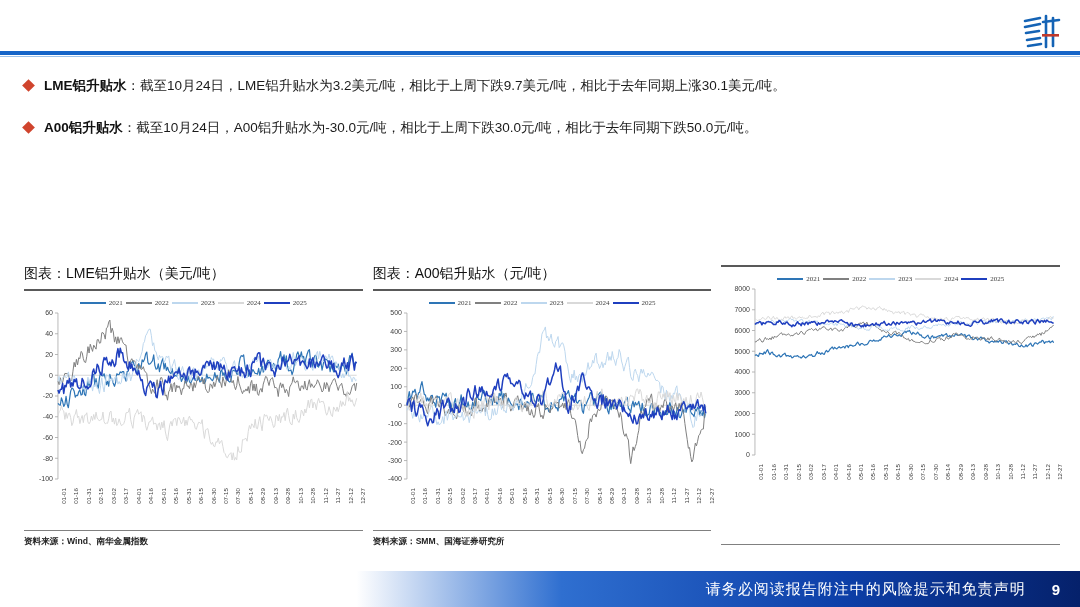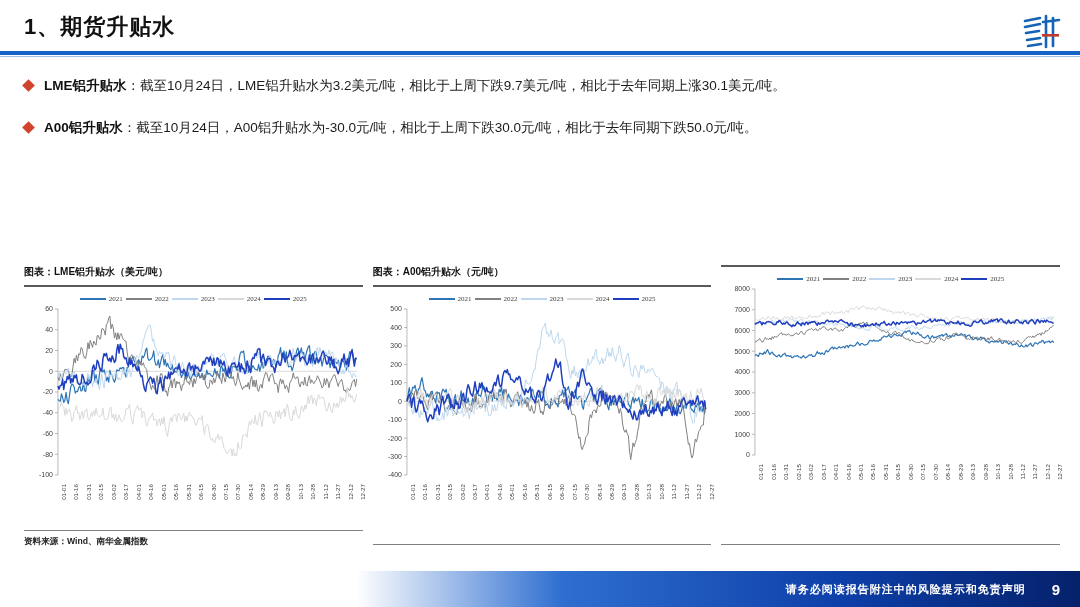--- a/index.html
+++ b/index.html
@@ -40,21 +40,21 @@
     width:9px; height:9px; background:#d0442d; transform:rotate(45deg);
     margin-top:5px; margin-right:11px; flex:0 0 auto;
   }
   .bullet-body { font-size:13.5px; color:#1a1a1a; line-height:1.55; flex:1 1 auto; }
   .bullet-lead { font-weight:bold; color:#111; }
 
   
   .panels { position:absolute; left:24px; top:265px; width:1036px; height:285px; display:flex; gap:10px; }
   .panel { position:relative; flex:1 1 0; display:flex; flex-direction:column; }
   .panel-title {
-    font-size:10px; font-weight:bold; color:#111; padding-bottom:6px;
+    font-size:14px; font-weight:normal; color:#111; padding-bottom:6px;
   }
   .panel-rule { height:2px; background:#595959; width:100%; }
   .panel-body { position:relative; flex:1 1 auto; padding-top:6px; }
   .panel-foot-rule { height:1px; background:#808080; width:100%; margin-bottom:5px;}
   .panel-source { font-size:8.6px; color:#222; font-weight:bold; padding-bottom:2px;}
 
   
   .legend { display:flex; justify-content:center; align-items:flex-end; gap:3px; margin-top:2px; margin-bottom:2px; }
   .legend-item { display:flex; align-items:center; gap:3px; }
   .legend-line { width:26px; height:2px; display:inline-block; }
@@ -70,30 +70,29 @@
     transform: rotate(-90deg) translate(-100%, 0);
     white-space:nowrap;
   }
 
   
   .footer {
     position:absolute; left:0; bottom:0; width:1080px; height:36px;
     background: linear-gradient(90deg, #ffffff 0%, #ffffff 33%, #2f6fd0 52%, #0d3fa8 78%, #05216b 100%);
     display:flex; align-items:center; justify-content:flex-end;
   }
-  .footer-text { color:#ffffff; font-size:11px; font-weight:bold; letter-spacing:1px; }
+  .footer-text { color:#ffffff; font-size:15px; font-weight:normal; letter-spacing:1px; }
   .footer-page { color:#ffffff; font-size:15px; font-weight:bold; margin-left:26px; margin-right:20px;}
 </style>
 </head>
 <body>
 
 <div class="page">
 
   <div class="header">
-    <div class="header-title">1、期货升贴水</div>
     <div class="header-rule"></div>
     <div class="header-rule-thin"></div>
 
     <div class="logo">
       <span class="logo-mark">
         <svg viewBox="0 0 40 38" width="40" height="38">
           <g stroke="#1463b5" stroke-width="2.6" fill="none" stroke-linecap="round">
             <path d="M3 8 L18 5"></path>
             <path d="M3 14 L18 11"></path>
             <path d="M4 20 L17 18"></path>
@@ -290,20 +289,21 @@
             <span class="xlab" style="left: 260.25px;">09-28</span>
             <span class="xlab" style="left: 272.708px;">10-13</span>
             <span class="xlab" style="left: 285.167px;">10-28</span>
             <span class="xlab" style="left: 297.625px;">11-12</span>
             <span class="xlab" style="left: 310.083px;">11-27</span>
             <span class="xlab" style="left: 322.542px;">12-12</span>
             <span class="xlab" style="left: 335px;">12-27</span>
           </div>
       </div>
       <div class="panel-foot-rule"></div>
+      <div class="panel-source">资料来源：SMM、国海证券研究所</div>
     </div>
 
     <div class="panel">
       <div class="panel-rule"></div>
       <div class="panel-body">
         <div class="legend">
             <span class="legend-item">
               <span class="legend-line" style="background: rgb(46, 117, 182); height: 2.4px;"></span>
               <span class="legend-label">2021</span>
             </span>

